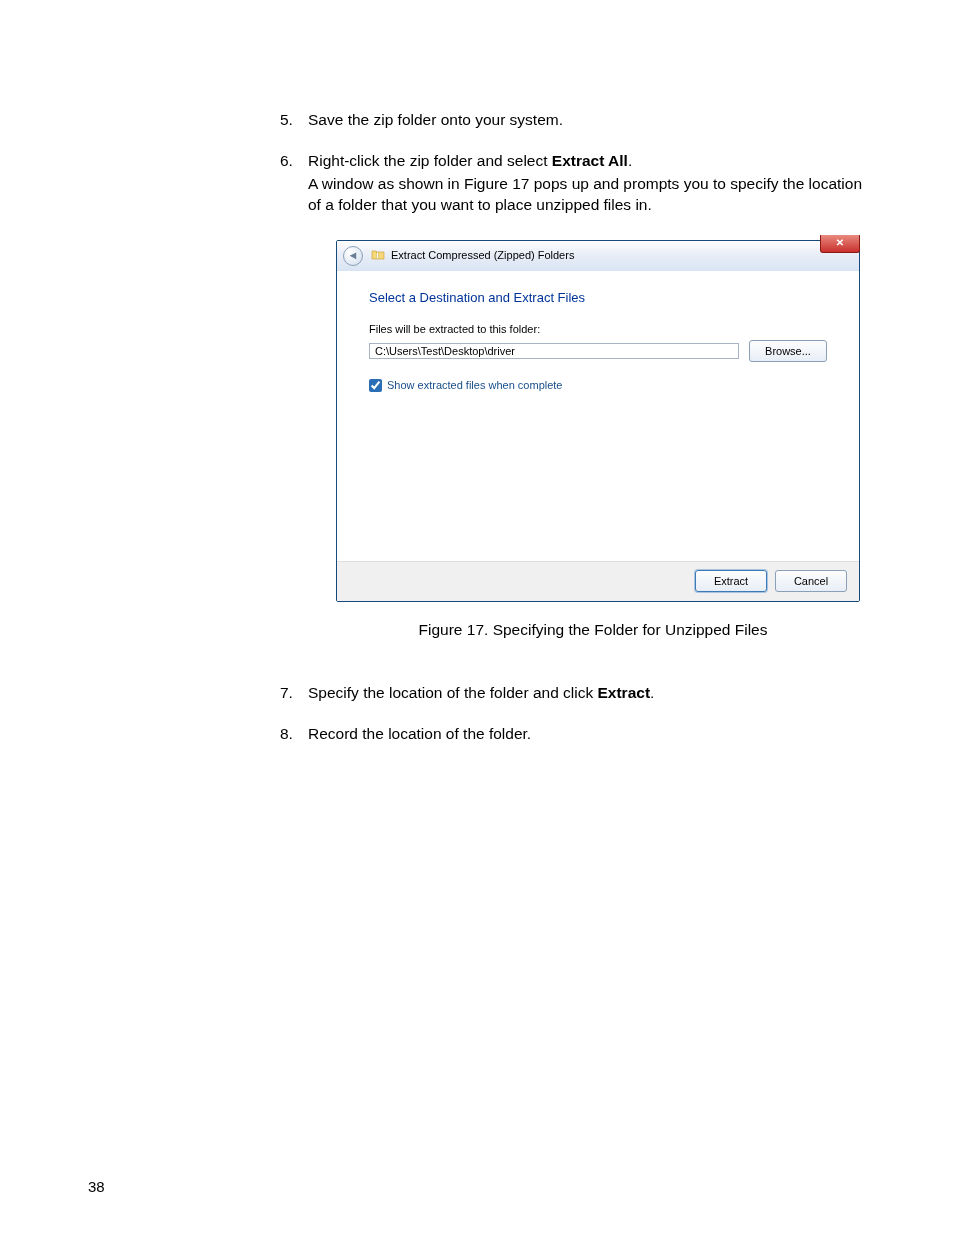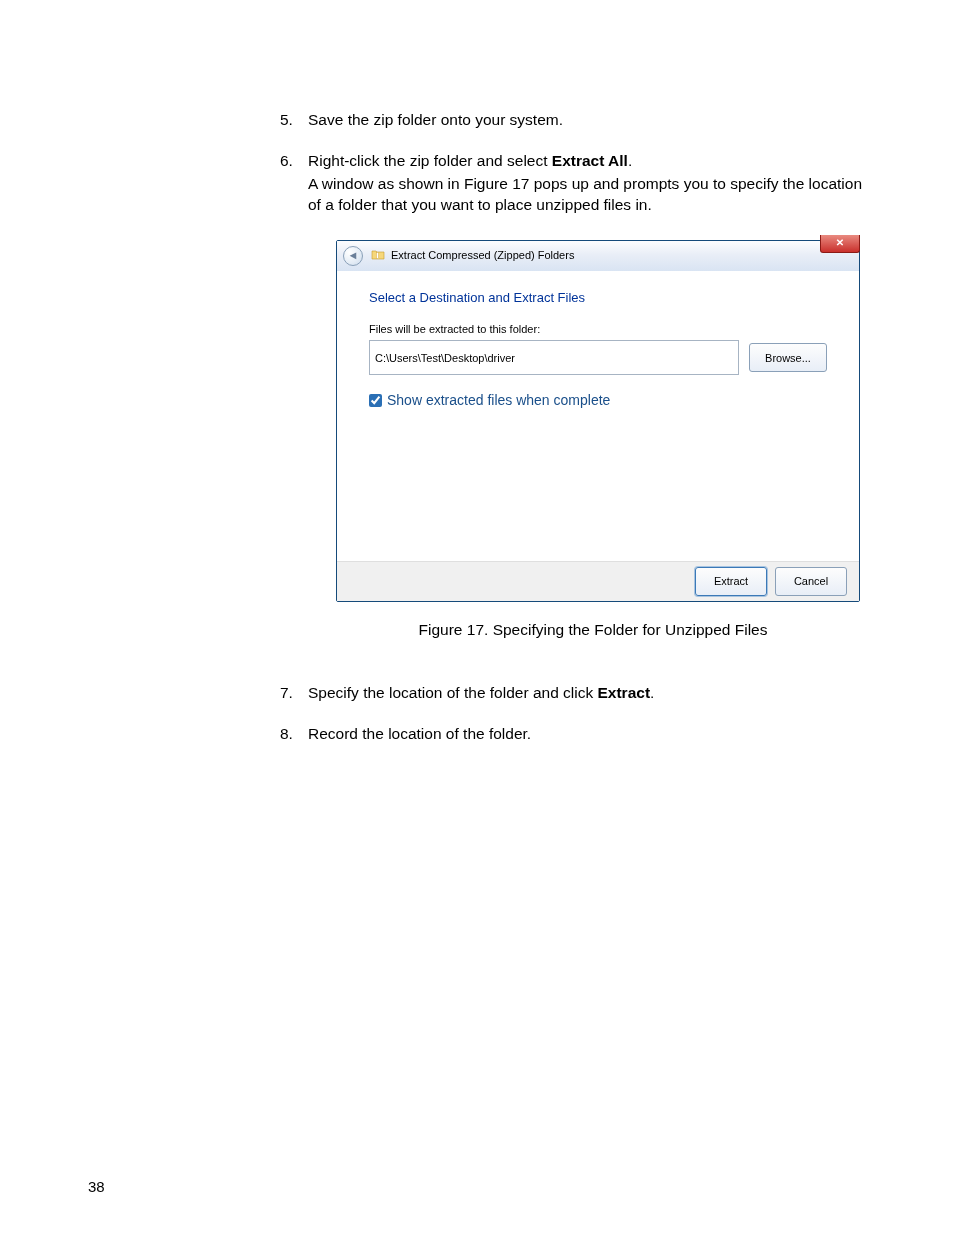--- a/index.html
+++ b/index.html
@@ -21,26 +21,26 @@
   .titlebar { height: 30px; background: linear-gradient(#fdfdfe, #e9eef7 45%, #d9e4f3); display: flex; align-items: center; padding: 0 6px; position: relative; }
   .back-circle { width: 20px; height: 20px; border: 1px solid #8aa0b8; border-radius: 50%; background: radial-gradient(circle at 30% 30%, #fff, #e4ecf5 60%, #c9d8ea); display: flex; align-items: center; justify-content: center; margin-right: 8px; }
   .back-arrow { font-size: 11px; color: #6b7f99; line-height: 1; transform: translateY(-0.5px); }
   .folder-icon { display: inline-block; margin-right: 6px; }
   .title-text { font-size: 11px; }
   .close-btn { position: absolute; right: -1px; top: -6px; width: 40px; height: 18px; background: linear-gradient(#e98a80, #c9302c); border: 1px solid #8b1a15; border-top: none; border-radius: 0 0 3px 3px; display: flex; align-items: center; justify-content: center; color: #fff; font-size: 10px; font-weight: bold; }
   .win-body { padding: 18px 32px 8px 32px; height: 290px; }
   .instr { color: #003399; font-size: 13px; margin-bottom: 16px; }
   .lbl { font-size: 11px; color: #000; margin-bottom: 3px; }
   .path-row { display: flex; gap: 10px; align-items: center; margin-bottom: 16px; }
-  .path-input { flex: 1; height: 35px; border: 1px solid #a7b4c3; padding: 2px 5px; font-size: 11px; font-family: inherit; background: #fff; }
-  .browse-btn, .footer-btn { height: 29px; border: 1px solid #8aa0b8; background: linear-gradient(#fdfdfd, #e8eef7); border-radius: 3px; font-size: 11px; padding: 0 12px; font-family: inherit; }
+  .path-input { flex: 1; height: 16px; border: 1px solid #a7b4c3; padding: 2px 5px; font-size: 11px; font-family: inherit; background: #fff; }
+  .browse-btn, .footer-btn { height: 22px; border: 1px solid #8aa0b8; background: linear-gradient(#fdfdfd, #e8eef7); border-radius: 3px; font-size: 11px; padding: 0 12px; font-family: inherit; }
   .browse-btn { width: 78px; }
   .chk-row { display: flex; align-items: center; gap: 5px; }
   .chk { width: 13px; height: 13px; accent-color: #2a6fb5; }
-  .chk-label { font-size: 14px; color: #1a4f8a; }
+  .chk-label { font-size: 11px; color: #1a4f8a; }
   .win-footer { height: 40px; border-top: 1px solid #dfdfdf; background: #f0f0f0; display: flex; align-items: center; justify-content: flex-end; gap: 8px; padding: 0 12px; }
   .footer-btn { width: 72px; }
   .footer-btn.primary { border-color: #3b79b7; box-shadow: 0 0 0 1px rgba(60,130,200,0.4); }
 </style>
 </head>
 <body>
 
 <div class="page">
 
 

